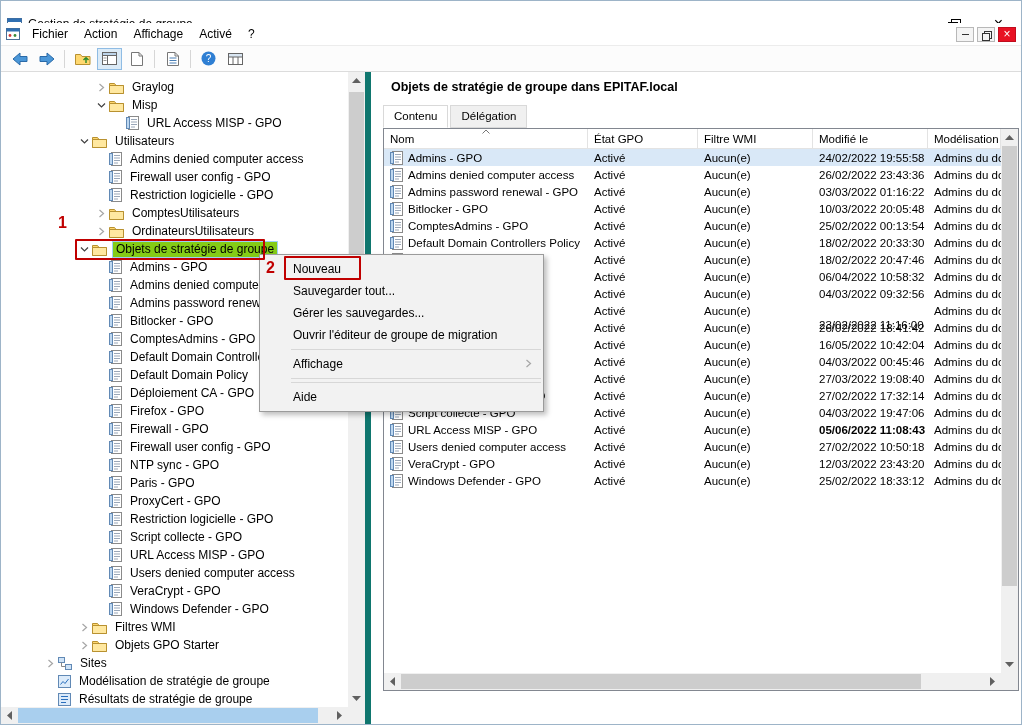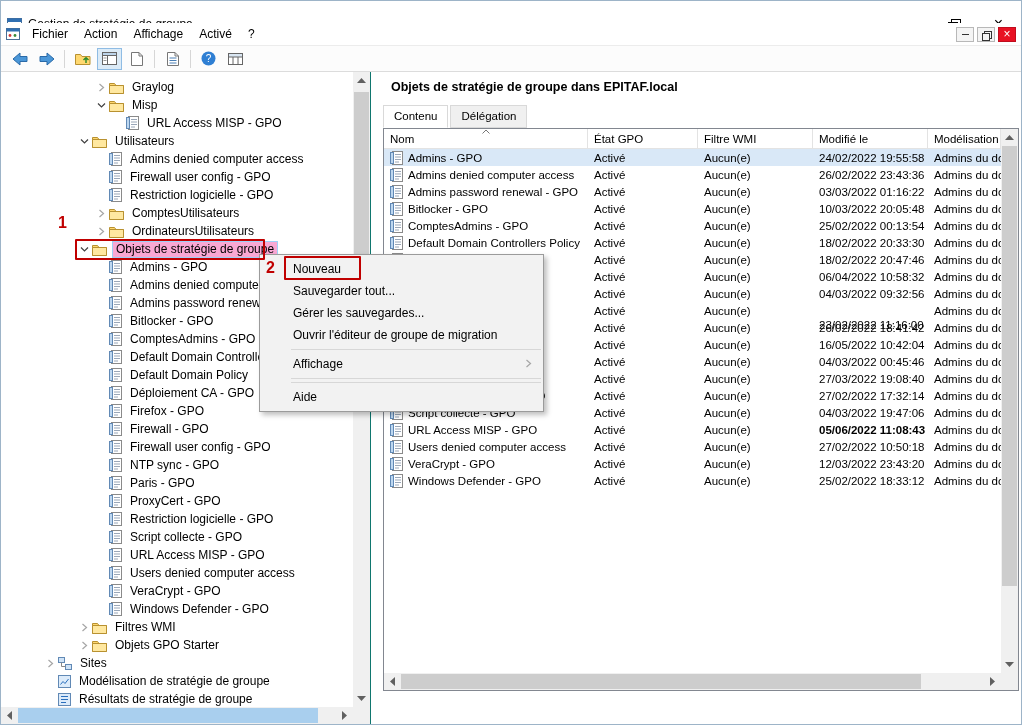--- a/index.html
+++ b/index.html
@@ -35,27 +35,27 @@
   .mdi-close::before { content: "×"; color: #fff; font-size: 12px; line-height: 1; }
 
   
   .toolbar { position: absolute; left: 0; top: 45px; right: 0; height: 26px; display: flex; align-items: center; padding-left: 5px; background: #fcfcfc; border-bottom: 1px solid #dcdcdc; }
   .tool-btn { width: 25px; height: 22px; display: flex; align-items: center; justify-content: center; margin: 0 1px; border: 1px solid transparent; }
   .tool-btn.pressed { border: 1px solid #8fbce4; background: #dcebf7; }
   .tool-icon { display: flex; }
   .tool-sep { width: 1px; height: 18px; background: #d6d6d6; margin: 0 4px; }
 
   
-  .treepane { position: absolute; left: 0; top: 71px; width: 370px; bottom: 0; background: #fff; border-right: 1px solid #0f766e; }
+  .treepane { position: absolute; left: 0; top: 71px; width: 370px; bottom: 0; background: #fff; border-right: 6px solid #0f766e; }
   .tree { position: absolute; left: 0; top: 6px; width: 353px; bottom: 17px; overflow: hidden; }
   .tree-row { height: 18px; display: flex; align-items: center; white-space: nowrap; }
   .tree-expander { width: 12px; height: 12px; flex: none; display: flex; align-items: center; justify-content: center; margin-right: 2px; }
   .tree-icon { flex: none; margin-right: 5px; display: flex; }
   .tree-label { padding: 0 3px; line-height: 15px; }
-  .tree-row.selected .tree-label { background: #f9a8d4; border: 1px solid #9ed1f7; text-align: center; }
+  .tree-row.selected .tree-label { background: #84cc16; border: 1px solid #9ed1f7; text-align: center; }
 
   
   .sb-track-v { position: absolute; right: 0; top: 0; width: 17px; bottom: 17px; background: #f0f0f0; }
   .sb-track-h { position: absolute; left: 0; bottom: 0; right: 17px; height: 17px; background: #f0f0f0; }
   .sb-corner { position: absolute; right: 0; bottom: 0; width: 17px; height: 17px; background: #f0f0f0; }
   .sb-arrow { position: absolute; width: 17px; height: 17px; display: flex; align-items: center; justify-content: center; }
   .sb-thumb-v { position: absolute; left: 1px; right: 1px; background: #cdcdcd; }
   .sb-thumb-h { position: absolute; top: 1px; bottom: 1px; background: #cdcdcd; }
   .sb-thumb-blue { background: #a9cfee; }
 

